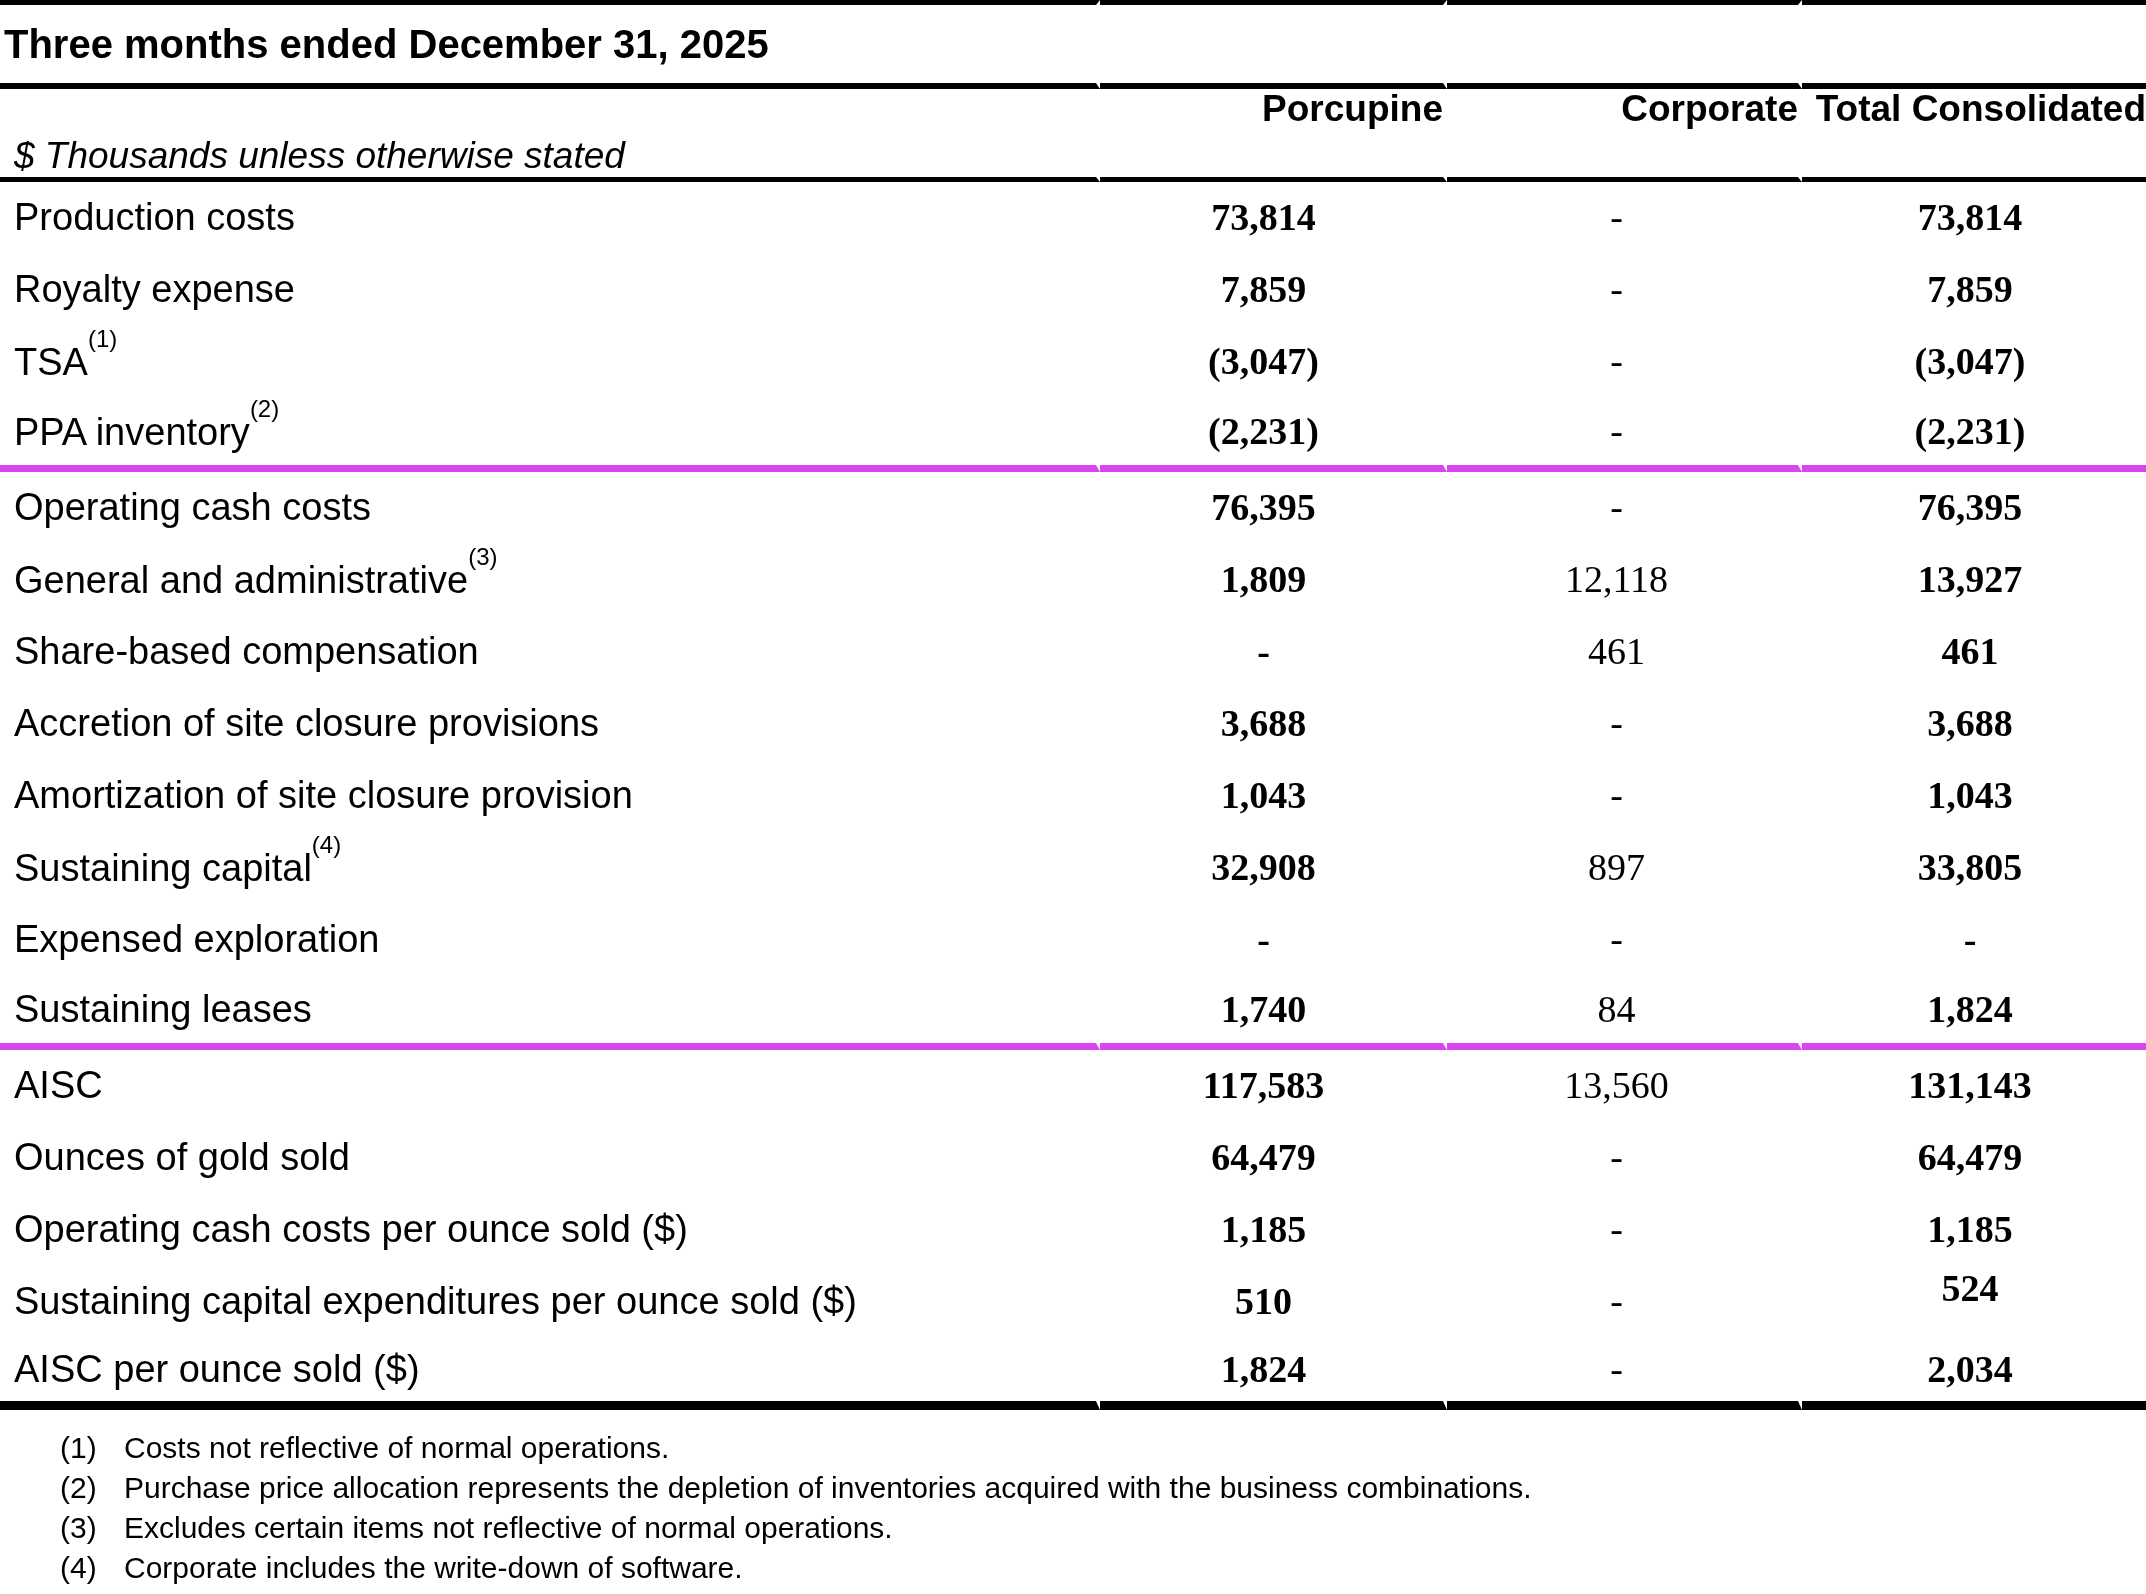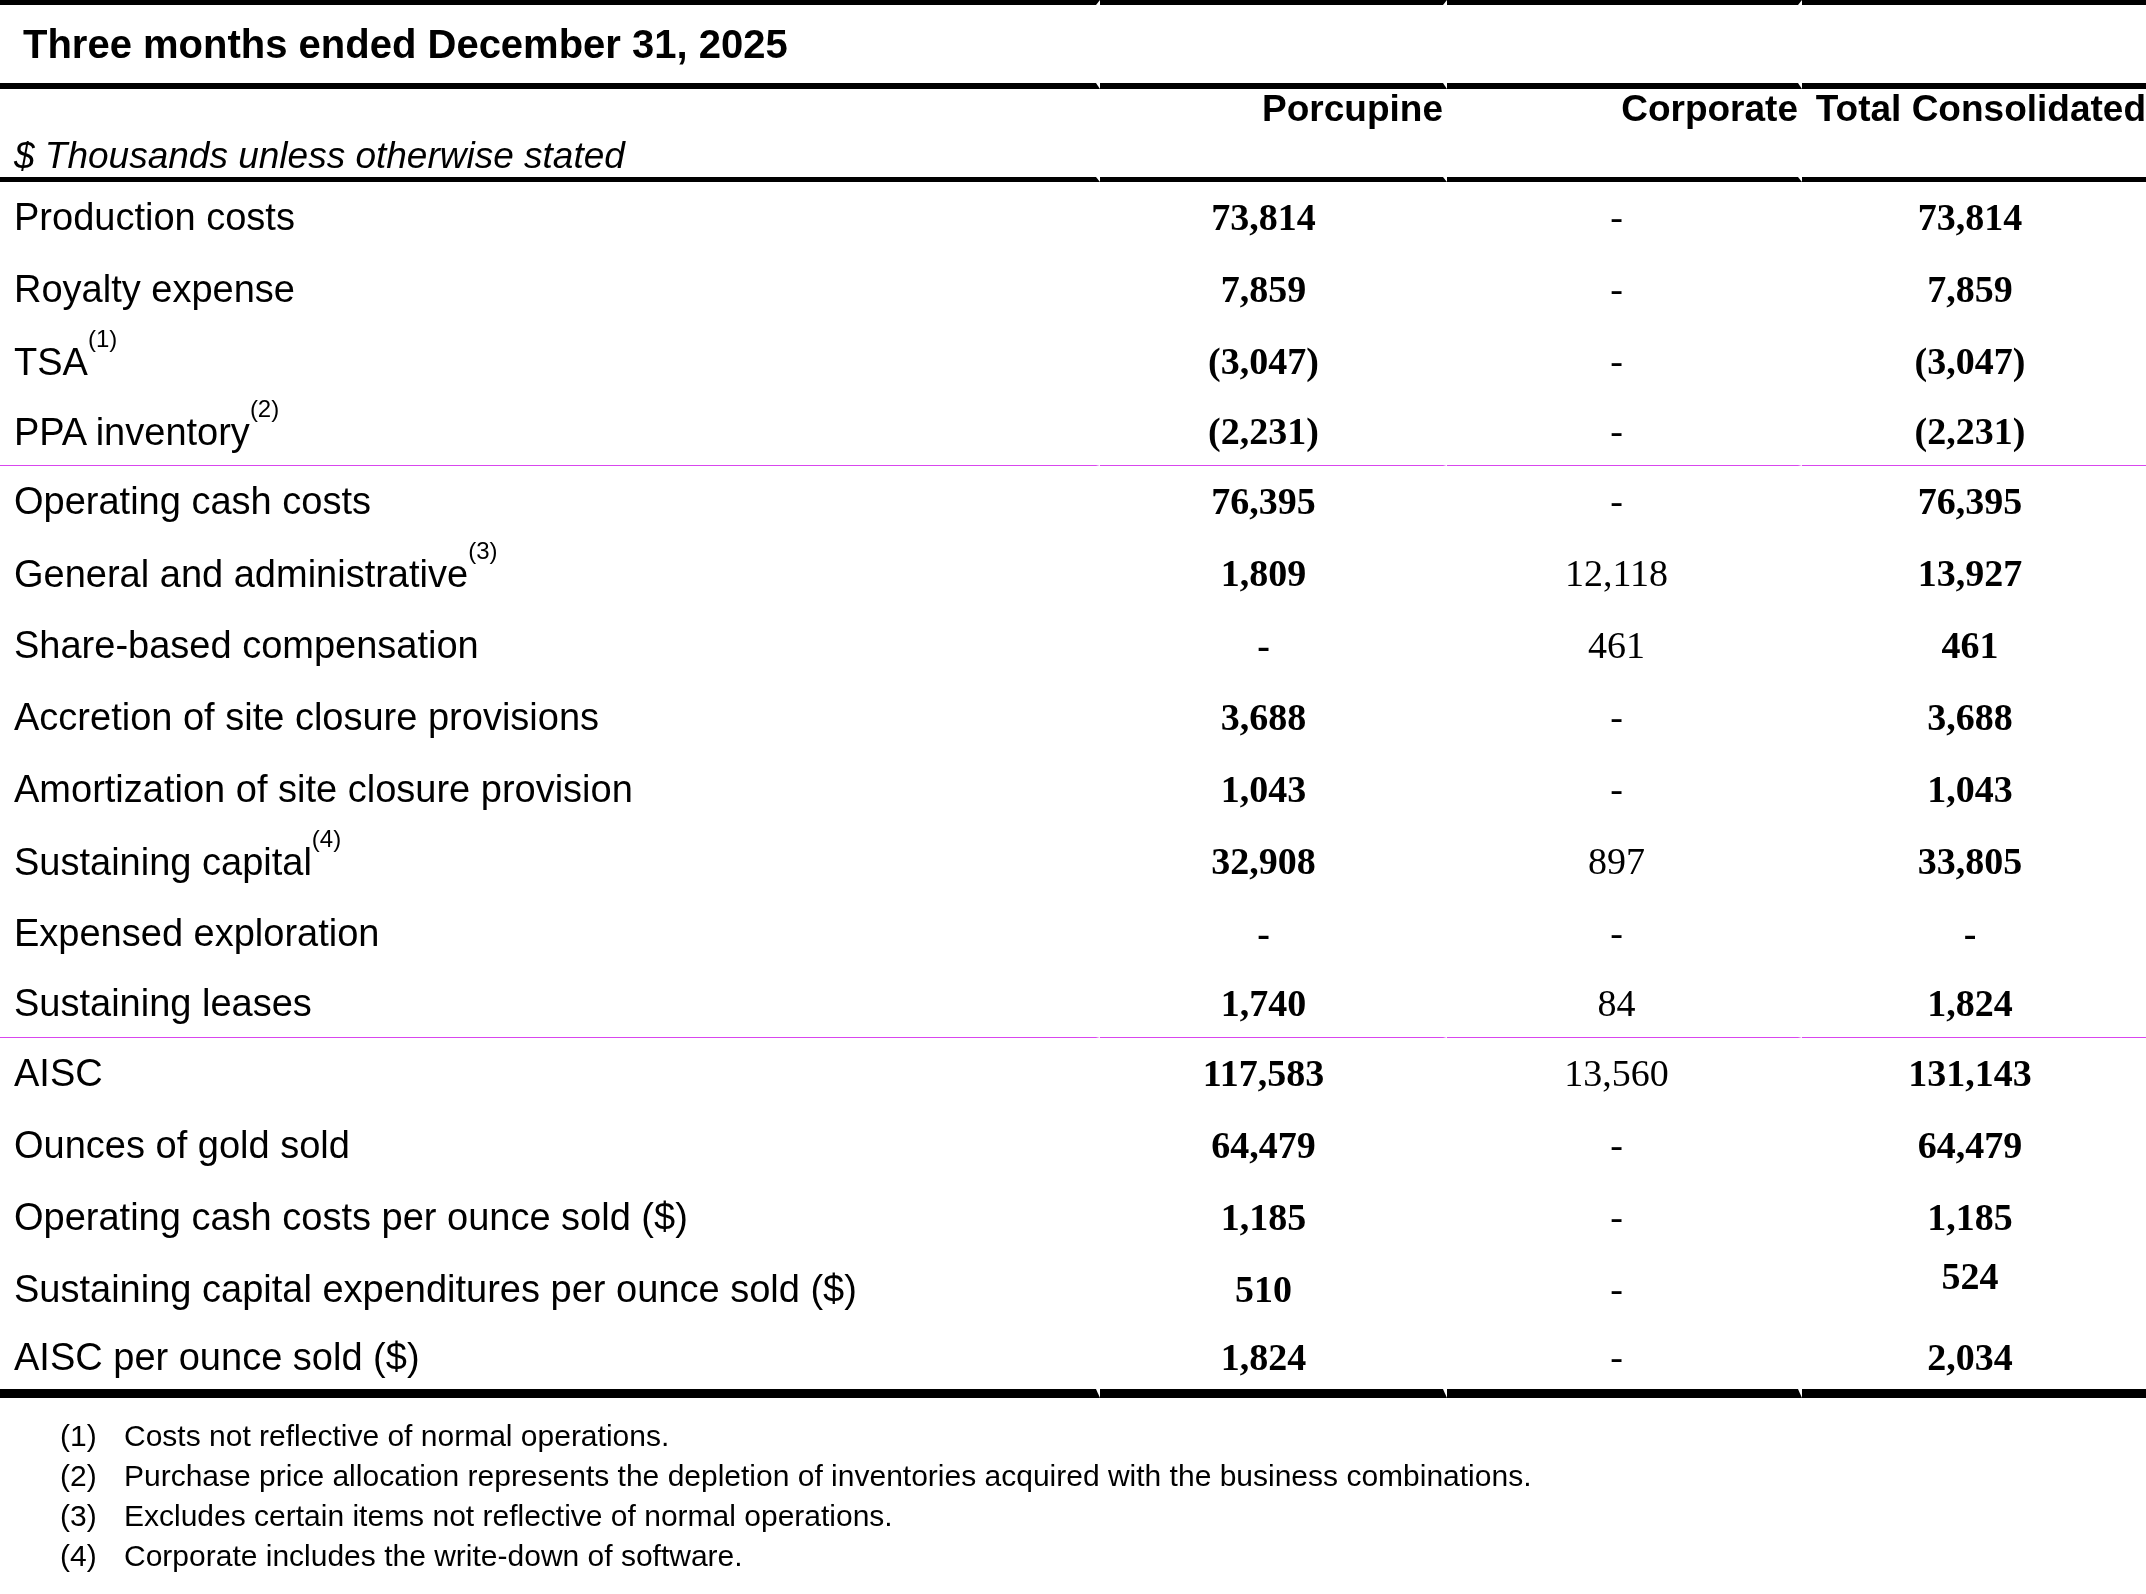--- a/index.html
+++ b/index.html
@@ -40,21 +40,21 @@
 
   
   tr.title-row td {
     height: 78px;
     border-top: 5px solid #000000;
     border-bottom: 6px solid #000000;
   }
   .title-text {
     font-weight: bold;
     font-size: 40px;
-    padding-left: 23px;
+    padding-left: 4px;
   }
 
   
   tr.header-row td {
     height: 88px;
     border-bottom: 5px solid #000000;
   }
   tr.header-row td.units {
     vertical-align: bottom;
     padding-left: 14px;
@@ -63,21 +63,21 @@
   }
   tr.header-row td.colhead {
     vertical-align: top;
     text-align: right;
     font-weight: bold;
     font-size: 37px;
   }
 
   
   tr.data-row td { height: 72px; }
-  tr.data-row.sep td { border-bottom: 1px solid #d946ef; height: 67px; }
+  tr.data-row.sep td { border-bottom: 7px solid #d946ef; height: 67px; }
   tr.data-row.last td { border-bottom: 9px solid #000000; height: 63px; }
 
   td.lbl { padding-left: 14px; text-align: left; }
   td.lbl.bold { font-weight: normal; }
   td.num { text-align: center; font-family: Liberation Serif, serif; }
   td.num.p { padding-right: 16px; font-weight: bold; }
   td.num.c { padding-right: 12px; font-weight: normal; }
   td.num.t { padding-right: 8px;  font-weight: bold; }
 
   sup.fn-ref {

